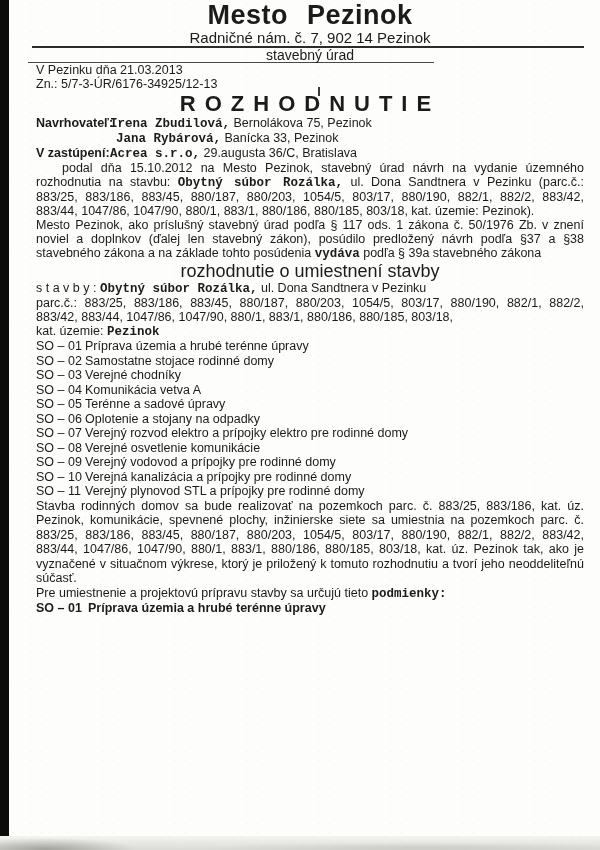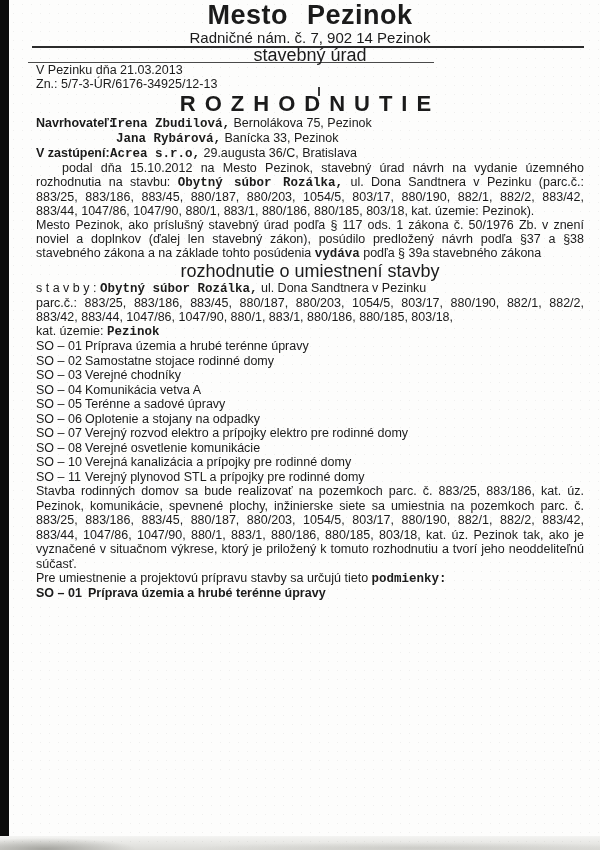--- a/index.html
+++ b/index.html
@@ -29,21 +29,21 @@
     position:absolute; left:318px; top:87px; width:2px; height:9px;
     background:#3a3a3a; z-index:2;
   }
   .content { position:absolute; left:36px; right:16px; top:0; z-index:2; }
   .content p, .content h1, .content h2, .content h3, .content div { margin:0; }
 
   .h-title { font-size:27px; line-height:30px; font-weight:bold; text-align:center;
              margin-top:10px; letter-spacing:0.5px; word-spacing:11px; }
   .h-addr  { font-size:15px; line-height:15px; text-align:center; }
   .rule1   { border:none; border-top:2px solid #2b2b2b; margin:1px 0 0 -4px; }
-  .h-dept  { font-size:18px; line-height:14px; text-align:center; margin-top:1px; }
+  .h-dept  { font-size:14px; line-height:14px; text-align:center; margin-top:1px; }
   .rule2   { border:none; border-top:1.5px solid #4a4a4a; width:406px; margin:0 0 0 -8px; }
 
   .meta { margin-top:13px; font-size:12.5px; line-height:14px; }
 
   .decision-title { text-align:center; font-size:22px; line-height:25px; font-weight:bold;
                     letter-spacing:9px; margin-top:36px; }
 
   .parties { margin-top:20px; font-size:12.5px; line-height:14px; }
   .party-row { display:flex; }
   .party-label { width:74px; flex:none; font-weight:bold; }
@@ -147,20 +147,24 @@
         </div>
       <div class="so-row">
           <span class="so-code">SO – 07</span>
           <span>Verejný rozvod elektro a prípojky elektro pre rodinné domy</span>
         </div>
       <div class="so-row">
           <span class="so-code">SO – 08</span>
           <span>Verejné osvetlenie komunikácie</span>
         </div>
       <div class="so-row">
+          <span class="so-code">SO – 09</span>
+          <span>Verejný vodovod a prípojky pre rodinné domy</span>
+        </div>
+      <div class="so-row">
           <span class="so-code">SO – 10</span>
           <span>Verejná kanalizácia a prípojky pre rodinné domy</span>
         </div>
       <div class="so-row">
           <span class="so-code">SO – 11</span>
           <span>Verejný plynovod STL a prípojky pre rodinné domy</span>
         </div>
     </div>
 
     <p class="para p-realization">Stavba rodinných domov sa bude realizovať na pozemkoch parc. č. 883/25, 883/186, kat. úz. Pezinok, komunikácie, spevnené plochy, inžinierske siete sa umiestnia na pozemkoch parc. č. 883/25, 883/186, 883/45, 880/187, 880/203, 1054/5, 803/17, 880/190, 882/1, 882/2, 883/42, 883/44, 1047/86, 1047/90, 880/1, 883/1, 880/186, 880/185, 803/18, kat. úz. Pezinok tak, ako je vyznačené v situačnom výkrese, ktorý je priložený k tomuto rozhodnutiu a tvorí jeho neoddeliteľnú súčasť.</p>

